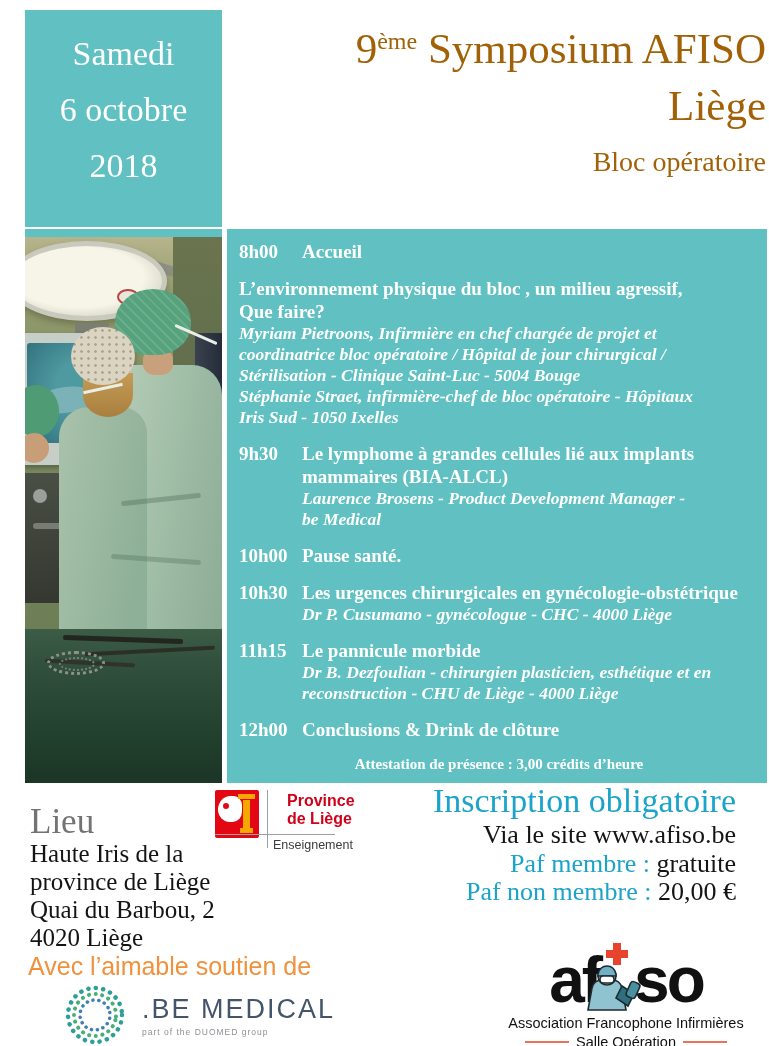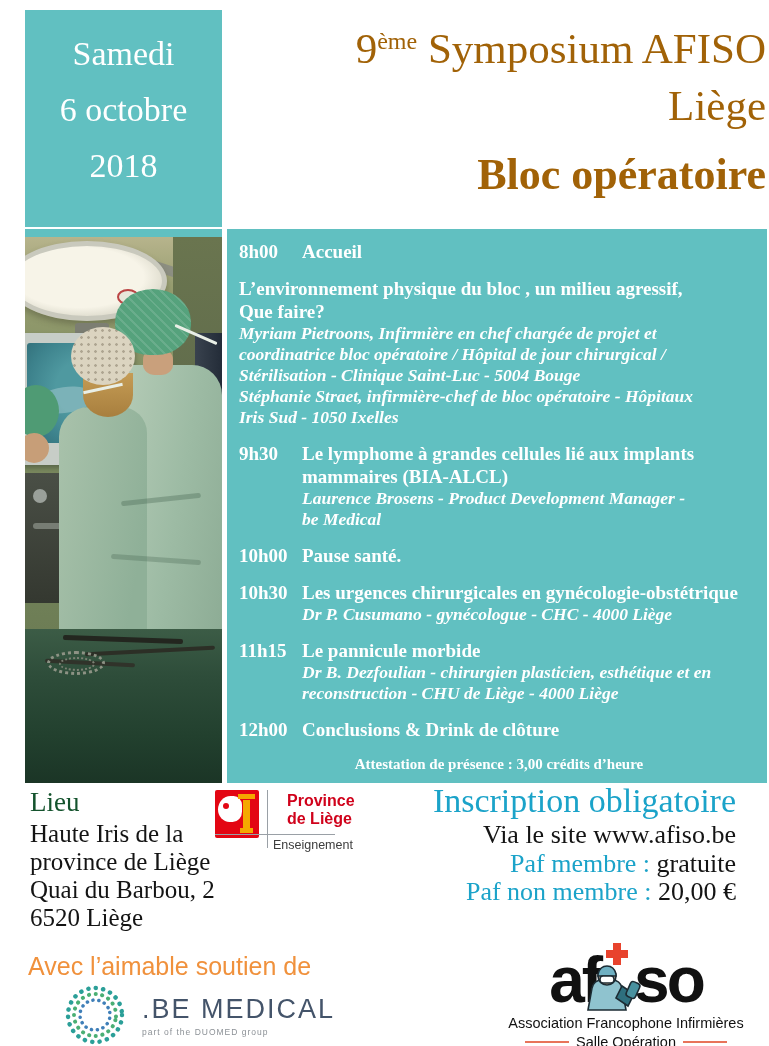--- a/index.html
+++ b/index.html
@@ -14,21 +14,21 @@
     background:#61c0c1; color:#ffffff; text-align:center;
     font-size:34px; line-height:56px; padding-top:16px;
   }
   .title-block {
     position:absolute; left:222px; top:14px; width:544px;
     text-align:right; color:#a16207;
   }
   .title-line1 { font-size:43px; line-height:54px; }
   .title-line1 sup { font-size:24px; vertical-align:14px; }
   .title-line2 { font-size:43px; line-height:56px; margin-top:2px; }
-  .title-line3 { font-size:44px; line-height:56px; margin-top:13px;font-weight:bold; }
+  .title-line3 { font-size:28px; line-height:56px; margin-top:0; }
 
   
   .photo {
     position:absolute; left:25px; top:229px; width:197px; height:554px;
     border-top:8px solid #61c0c1; overflow:hidden;
   }
   .scene { position:relative; width:100%; height:546px;
     background:linear-gradient(180deg,#b7b48c 0%,#959c6f 10%,#7f8d60 30%,#75855c 55%,#6d7d55 72%); }
   .scene div { position:absolute; }
   .lamp-arm { left:95px; top:28px; width:95px; height:10px; background:#8d8f82; transform:rotate(18deg); border-radius:4px; }
@@ -81,21 +81,21 @@
   }
   .sitem { display:flex; margin-bottom:14px; }
   .stime { width:63px; flex:none; font-weight:bold; font-size:19px; line-height:23px; }
   .sbody { flex:1; }
   .stitle { font-size:19px; font-weight:bold; line-height:23px; white-space:nowrap; }
   .sspeaker { font-size:17.5px; font-weight:bold; font-style:italic; line-height:21px; white-space:nowrap; }
   .sfooter { margin-top:auto; text-align:center; font-size:15px; font-weight:bold; padding-bottom:2px; }
 
   
   .venue { position:absolute; left:30px; top:784px; }
-  .venue-heading { font-size:27px; color:#14532d; line-height:36px; }
+  .venue-heading { font-size:35px; color:#737373; line-height:36px;margin-top:20px; }
   .venue-line { font-size:25px; line-height:28px; color:#141414; }
 
   .province { position:absolute; left:215px; top:790px; width:120px; }
   .pv-shield { position:absolute; left:0; top:0; width:44px; height:48px; background:#e30613; border-radius:2px; overflow:hidden; }
   .pv-lion { position:absolute; left:3px; top:6px; width:24px; height:26px; background:#ffffff;
     border-radius:60% 40% 45% 55%; }
   .pv-lion:after { content:""; position:absolute; left:5px; top:7px; width:6px; height:6px; border-radius:50%; background:#e30613; }
   .pv-perron { position:absolute; left:28px; top:10px; width:7px; height:30px; background:#f5a800; }
   .pv-perron:before { content:""; position:absolute; left:-5px; top:-6px; width:17px; height:5px; background:#f5a800; }
   .pv-perron:after { content:""; position:absolute; left:-3px; top:28px; width:13px; height:5px; background:#f5a800; }
@@ -244,21 +244,21 @@
   </div>
 </div>
   <div class="sfooter">Attestation de présence : 3,00 crédits d’heure</div>
 </div>
 
 <div class="venue">
   <div class="venue-heading">Lieu</div>
   <div class="venue-line">Haute Iris de la</div>
   <div class="venue-line">province de Liège</div>
   <div class="venue-line">Quai du Barbou, 2</div>
-  <div class="venue-line">6520 Liège</div>
+  <div class="venue-line">4020 Liège</div>
 </div>
 
 <div class="province">
   <div class="pv-shield">
     <div class="pv-lion"></div>
     <div class="pv-perron"></div>
   </div>
   <div class="pv-vline"></div>
   <div class="pv-text">
     <div>Province</div>

